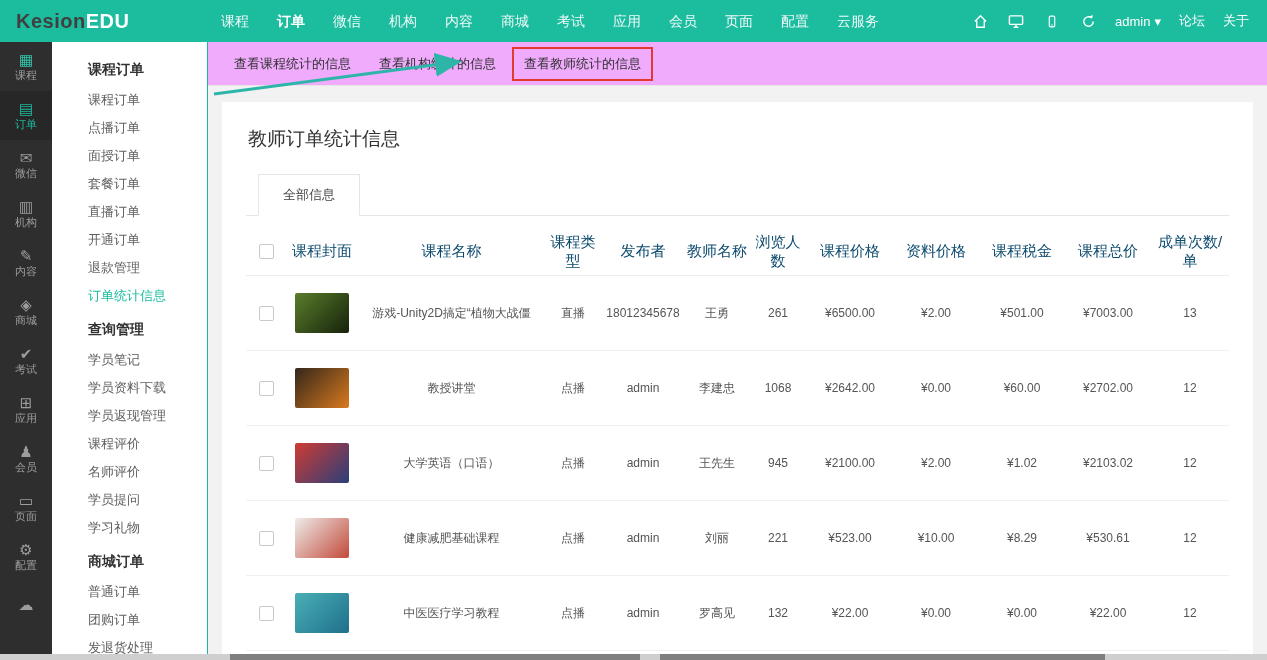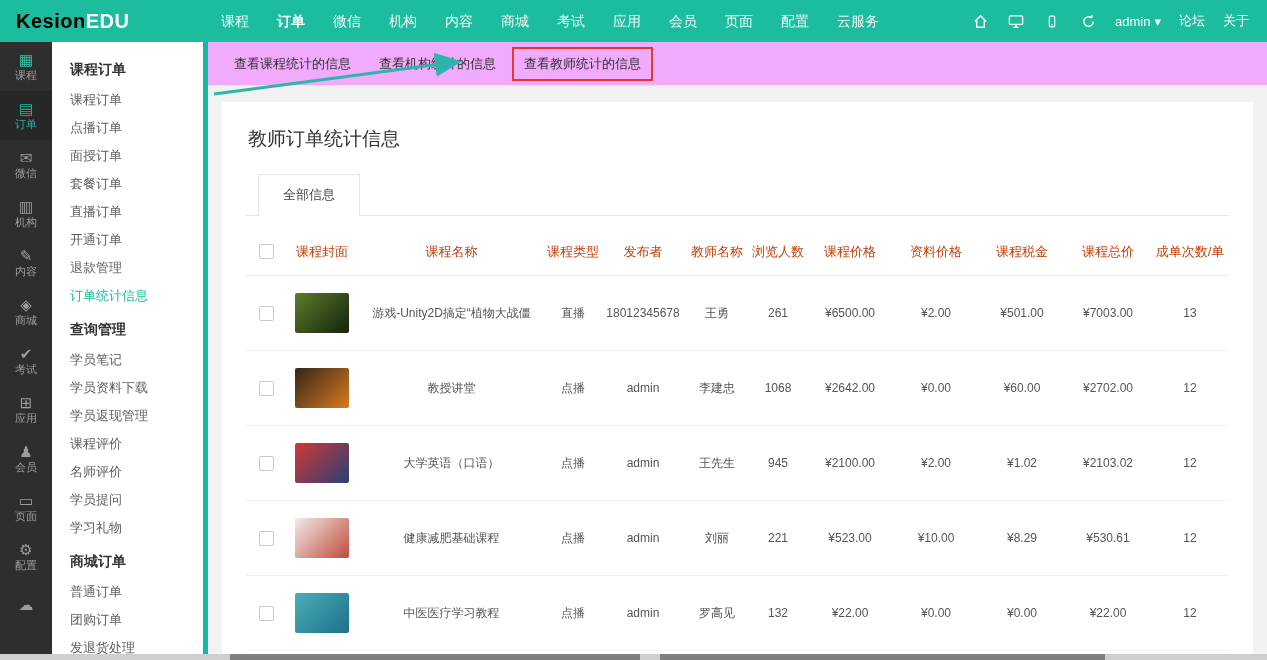--- a/index.html
+++ b/index.html
@@ -2,41 +2,41 @@
 <html style="--accent: #1cbc9f; --annotation-red: #e23b2e;"><head>
 <meta charset="utf-8">
 <style>
   * { margin:0; padding:0; box-sizing:border-box; }
   html,body { width:1267px; height:660px; overflow:hidden;
     font-family:"Liberation Sans","DejaVu Sans",sans-serif; background:#f2f2f2; }
 
   
   .topbar { height:42px; background:var(--accent,#1cbc9f); display:flex; align-items:center; }
   .logo { width:207px; padding-left:16px; font-size:20px; font-weight:bold; letter-spacing:.5px; white-space:nowrap; }
-  .logo .k { color:#000000; }
+  .logo .k { color:#404040; }
   .logo .e { color:#ffffff; }
   .nav-items { display:flex; height:42px; }
   .nav-item { padding:0 14px; line-height:42px; font-size:14px; color:rgba(255,255,255,.92); cursor:pointer; white-space:nowrap; }
   .nav-item.active { color:#fff; font-weight:bold; }
   .topbar-right { margin-left:auto; display:flex; align-items:center; gap:18px; padding-right:18px; color:#fff; font-size:13px; }
   .tb-icon { width:18px; height:18px; display:inline-flex; align-items:center; justify-content:center; cursor:pointer; }
   .tb-icon svg { display:block; }
   .admin-dd { display:flex; align-items:center; gap:4px; cursor:pointer; }
   .tb-link { cursor:pointer; white-space:nowrap;font-family:Liberation Serif, serif; }
 
   
   .main { display:flex; height:618px; }
 
   .rail { width:52px; background:#2e2e2e; overflow:hidden; flex-shrink:0; }
   .rail-item { height:49px; display:flex; flex-direction:column; align-items:center; justify-content:center; gap:3px; color:#9d9d9d; cursor:pointer; }
   .rail-item.active { color:var(--accent,#1cbc9f); background:#272727; }
   .rail-icon { font-size:15px; line-height:1; }
   .rail-label { font-size:11px; line-height:1; }
 
-  .menu { width:156px; background:#fff; border-right:5px solid #14b8a6; overflow:hidden; flex-shrink:0; padding-top:8px; }
+  .menu { width:156px; background:#fff; border-right:1px solid #14b8a6; overflow:hidden; flex-shrink:0; padding-top:8px;padding-left:18px; }
   .menu-title { font-size:14px; font-weight:bold; color:#333; padding:11px 0 7px 18px; }
   .menu-item { font-size:13px; color:#5f5f5f; padding:5px 0 5px 18px; cursor:pointer; white-space:nowrap; }
   .menu-item.active { color:var(--accent,#1cbc9f); }
 
   .content { flex:1; background:#f2f2f2; position:relative; overflow:hidden; }
 
   
   .stat-tabs { background:#f0abfc; height:44px; display:flex; align-items:center; padding-left:14px; border-bottom:1px solid #e7e7e7; }
   .stat-tab { font-size:13px; color:#333; padding:8px 12px; margin-right:4px; cursor:pointer; white-space:nowrap; }
   .stat-tab.boxed { border:2px solid var(--annotation-red,#e23b2e); padding:6px 10px; }
@@ -46,21 +46,21 @@
   
   .card { margin:16px 14px 0 14px; background:#fff; padding:20px 24px 18px 24px; min-height:536px; }
   .card-title { font-size:19px; color:#333; font-weight:normal; padding:4px 0 18px 2px; }
   .tabstrip { display:flex; border-bottom:1px solid #e6e6e6; margin-top:4px;padding-left:12px; }
   .tabbox { border:1px solid #e6e6e6; border-bottom:1px solid #fff; margin-bottom:-1px; padding:11px 24px; font-size:13px; color:#444; background:#fff; cursor:pointer; }
 
   
   .thead, .trow { display:grid;
     grid-template-columns:40px 72px 1fr 56px 84px 64px 58px 86px 86px 86px 86px 78px;
     align-items:center; }
-  .thead { height:48px; border-bottom:1px solid #ececec; margin-top:12px; color:#c2410c; font-size:13px; }
+  .thead { height:48px; border-bottom:1px solid #ececec; margin-top:12px; color:#0c4a6e; font-size:15px; }
   .hcell, .cell { display:flex; align-items:center; justify-content:center; text-align:center; padding:0 2px; }
   .trow { height:75px; border-bottom:1px solid #f0f0f0; font-size:12px; color:#555; }
   .cb { width:15px; height:15px; border:1px solid #c9c9c9; border-radius:2px; background:#fff; display:inline-block; cursor:pointer; }
   .cover { width:54px; height:40px; border-radius:2px; }
   .namecell { line-height:1.4; }
 
   
   .bottom-bar { position:absolute; left:0; bottom:0; width:1267px; height:6px; background:#cfcfcf; z-index:9; }
   .bottom-thumb { position:absolute; top:0; height:6px; background:#7f7f7f; }
 </style>

